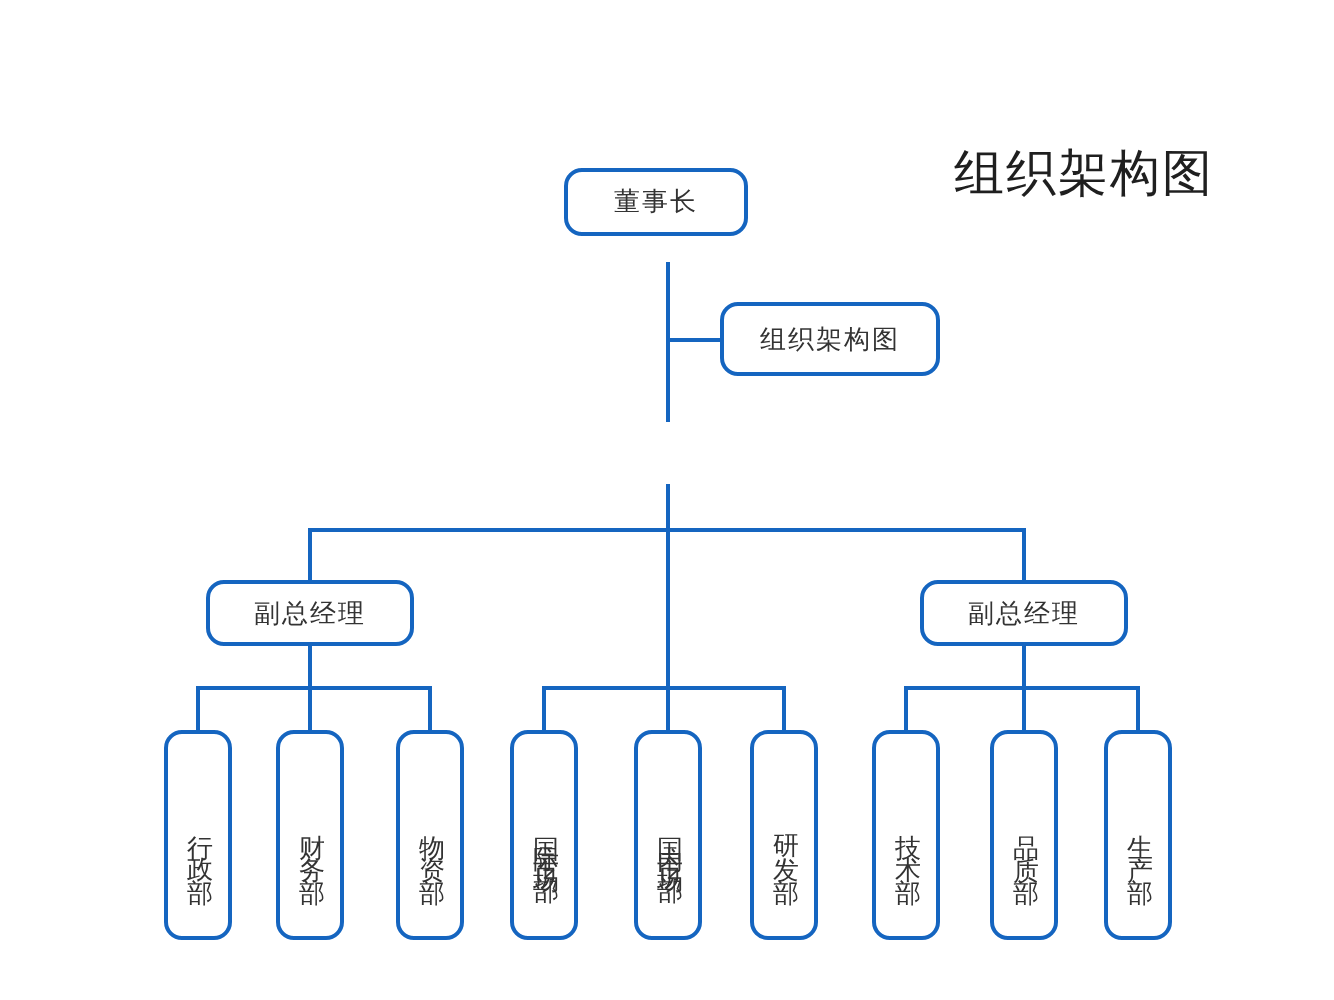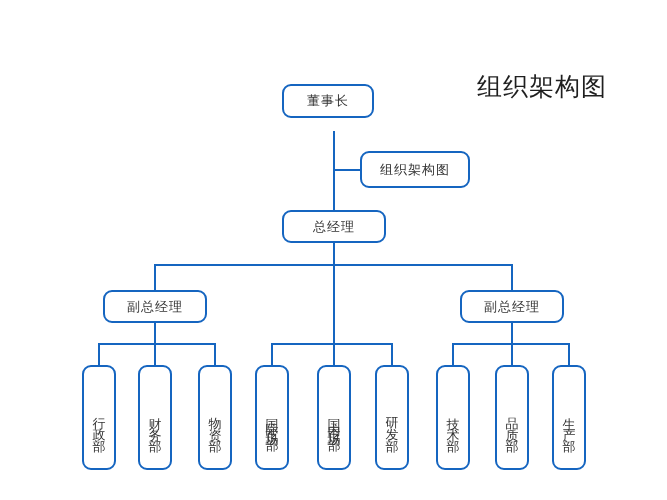--- a/index.html
+++ b/index.html
@@ -84,23 +84,20 @@
   <div class="page-title">组织架构图</div>
 
   <div class="node h n-chairman">
     <span>董事长</span>
   </div>
 
   <div class="node h n-exec">
     <span>组织架构图</span>
   </div>
 
-  <div class="node h n-gm">
-    <span>总经理</span>
-  </div>
 
   <div class="node h n-dep-l">
     <span>副总经理</span>
   </div>
   <div class="node h n-dep-r">
     <span>副总经理</span>
   </div>
 
   <div class="node v n-d0">
     <span class="v3">行政部</span>

